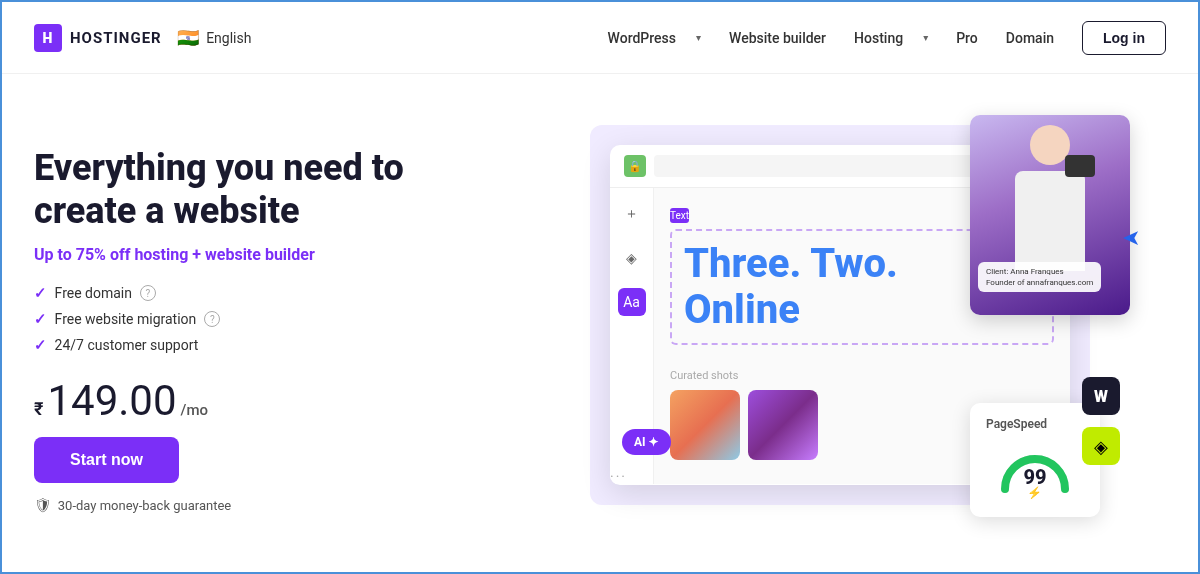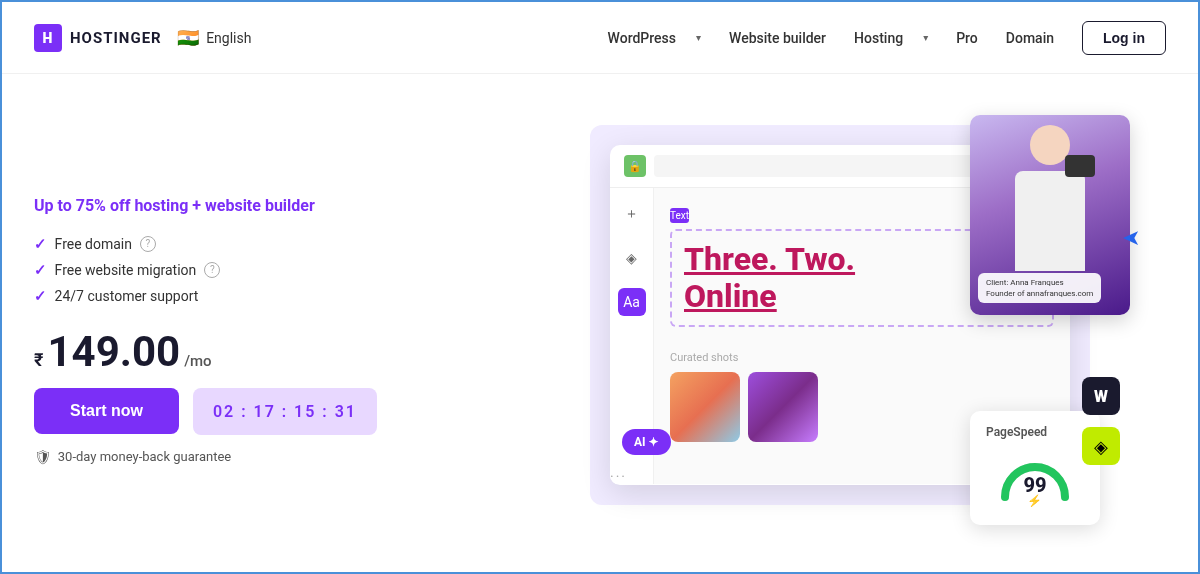--- a/index.html
+++ b/index.html
@@ -152,21 +152,21 @@
       gap: 4px;
       margin-bottom: 12px;
     }
     .currency {
       font-size: 18px;
       font-weight: 700;
       color: #1a1a2e;
     }
     .price {
       font-size: 42px;
-      font-weight: 700;
+      font-weight: 400;
       color: #1a1a2e;
     }
     .per-mo {
       font-size: 15px;
       color: #555;
       font-weight: 500;
     }
     .months-free-badge {
       display: inline-block;
       border: 2px solid #e63946;
@@ -322,28 +322,27 @@
     .text-element-label {
       background: #7b2ff7;
       color: white;
       font-size: 10px;
       padding: 2px 0;
       border-radius: 3px;
       display: inline-block;
       margin-bottom: 6px;
     }
     .hero-text-preview {
-      font-size: 32px;
+      font-size: 40px;
       font-weight: 800;
-      color: #be185d;
+      color: #3b82f6;
       line-height: 1.15;
       border: 2px dashed #c9a7f5;
       padding: 10px 12px;
       border-radius: 6px;
-      text-decoration: underline;
     }
 
     
     .curated-section {
       margin-top: 24px;
     }
     .curated-label {
       font-size: 11px;
       color: #aaa;
       margin-bottom: 8px;
@@ -415,21 +414,21 @@
       right: -5px;
       width: 30px;
       height: 22px;
       background: #333;
       border-radius: 4px;
     }
 
     
     .client-caption {
       position: absolute;
-      bottom: 12px;
+      bottom: 23px;
       left: 8px;
       background: rgba(255,255,255,0.92);
       border-radius: 6px;
       padding: 4px 8px;
       font-size: 8px;
       color: #333;
       line-height: 1.4;
     }
 
     
@@ -438,21 +437,21 @@
       right: -10px;
       top: 120px;
       font-size: 22px;
       color: #2563eb;
       transform: scaleX(-1);
     }
 
     
     .pagespeed-card {
       position: absolute;
-      bottom: 20px;
+      bottom: 28px;
       right: 30px;
       background: white;
       border-radius: 10px;
       padding: 14px 16px;
       box-shadow: 0 4px 20px rgba(0,0,0,0.14);
       width: 130px;
       text-align: center;
     }
     .pagespeed-label {
       font-size: 12px;
@@ -549,20 +548,21 @@
     <div class="nav-item">
       <span>Domain</span>
     </div>
     <button class="login-btn">Log in</button>
   </nav>
 </header>
 
 <main class="main">
 
   <div class="left-content">
+    <h1 class="hero-title">Everything you need to create a website</h1>
 
     <p class="hero-subtitle">
       <span>Up to </span><span style="color:#7b2ff7;font-weight:700;">75%</span><span> off hosting + website builder</span>
     </p>
 
     <ul class="features">
       <li>
         <span class="check-icon">✓</span>
         <span>Free domain</span>
         <span class="info-icon">?</span>
@@ -580,21 +580,20 @@
 
     <div class="pricing-row">
       <span class="currency">₹</span>
       <span class="price">149.00</span>
       <span class="per-mo">/mo</span>
     </div>
 
 
     <div class="cta-row">
       <button class="start-btn">Start now</button>
-      <div class="timer">02 : 17 : 15 : 31</div>
     </div>
 
     <div class="guarantee">
       <span class="shield-icon">🛡</span>
       <span>30-day money-back guarantee</span>
     </div>
   </div>
 
   <div class="right-content">
     <div class="builder-container">

